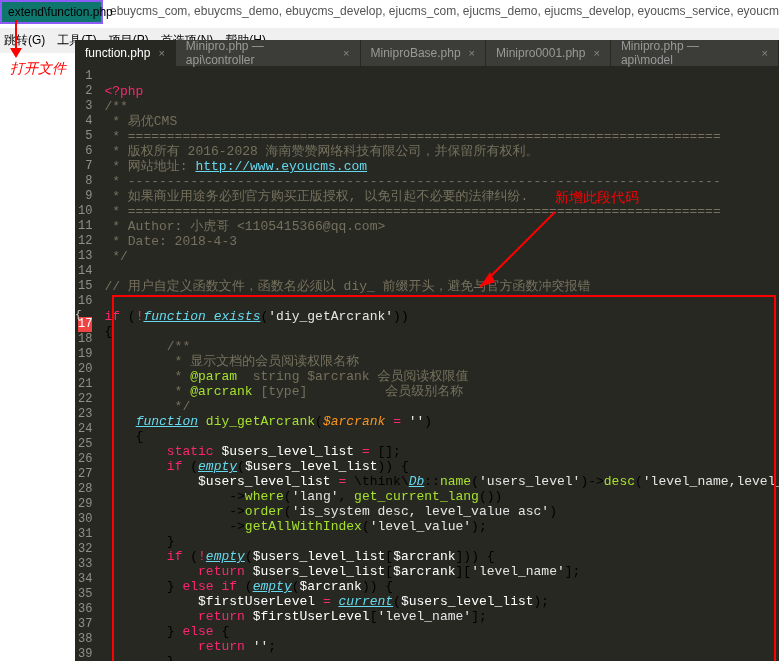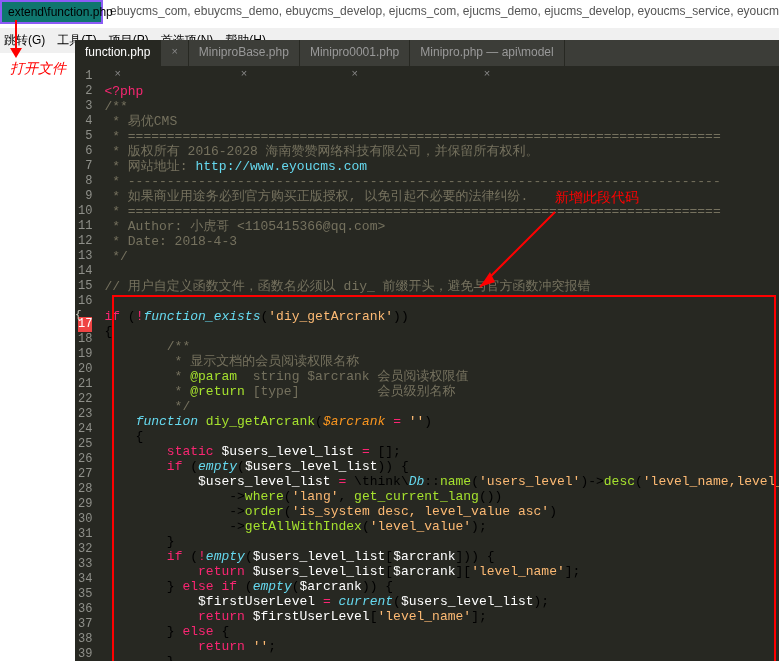--- a/index.html
+++ b/index.html
@@ -9,34 +9,34 @@
 .menu-bar { background: #f0f0f0; padding: 4px 4px; display: flex; gap: 12px; font-family: "Microsoft YaHei", sans-serif; font-size: 12px; margin-top: 10px; }
 .menu-item { cursor: pointer; }
 .arrow-line { position: absolute; left: 15px; top: 20px; width: 2px; height: 30px; background: #ff0000; z-index: 5; }
 .arrow-head { position: absolute; left: 10px; top: 48px; width: 0; height: 0; border-left: 6px solid transparent; border-right: 6px solid transparent; border-top: 10px solid #ff0000; z-index: 5; }
 .open-file-label { position: absolute; left: 10px; top: 60px; color: #ff0000; font-size: 14px; font-family: "Microsoft YaHei", sans-serif; z-index: 5; font-style: italic; }
 .gutter { background: #272822; text-align: right; padding: 3px 6px 3px 3px; color: #8f908a; font-size: 12px; line-height: 15px; width: 30px; user-select: none; }
 .gutter div { height: 15px; }
 .gutter .hl { background: #ef4444; color: #fff; margin-top: 8px; }
 .code { padding: 3px 6px; font-size: 13px; line-height: 15px; white-space: pre; position: relative; flex: 1; }
 .tab-bar { display: flex; background: #3c3d38; height: 26px; align-items: stretch; position: absolute; top: 40px; left: 75px; right: 0; z-index: 2; }
-.tab { padding: 5px 10px; color: #999; font-size: 12px; border-right: 1px solid #272822; display: flex; align-items: center; gap: 8px; font-family: "Microsoft YaHei", sans-serif; flex-direction: column; }
+.tab { padding: 5px 10px; color: #999; font-size: 12px; border-right: 1px solid #272822; display: flex; align-items: center; gap: 8px; font-family: "Microsoft YaHei", sans-serif; }
 .tab.active { background: #272822; color: #fff; }
 .tab-close { color: #888; cursor: pointer; font-size: 11px; }
 .editor-wrap { position: absolute; top: 66px; left: 75px; right: 0; bottom: 0; display: flex; background: #272822; }
 .c-comment { color: #75715e; }
 .c-keyword { color: #f92672; }
 .c-func { color: #a6e22e; text-align: center; }
-.c-string { color: #fdba74; }
+.c-string { color: #e5e5e5; }
 .c-var { color: #fd971f; font-style: italic; }
 .c-var2 { color: #fff; }
 .c-tag { color: #f92672; }
-.c-type { color: #66d9ef; font-style: italic; }
+.c-type { color: #66d9ef; font-style: italic; text-decoration: underline; }
 .c-op { color: #f92672; }
-.c-link { color: #66d9ef; }
+.c-link { color: #66d9ef; text-decoration: underline; }
 .red-box { position: absolute; border: 2px solid #ff0000; pointer-events: none; z-index: 10; }
 .red-text { position: absolute; color: #ff0000; font-family: "Microsoft YaHei", sans-serif; font-size: 14px; z-index: 10; }
 .red-arrow { position: absolute; z-index: 10; }
 </style>
 </head>
 <body>
 
 <div class="title-bar">extend\function.php</div>
 <div class="breadcrumb">ebuycms_com, ebuycms_demo, ebuycms_develop, ejucms_com, ejucms_demo, ejucms_develop, eyoucms_service, eyoucms_com, eyoucm</div>
 <div class="menu-bar">
@@ -50,20 +50,21 @@
 <div class="arrow-line"></div>
 <div class="arrow-head"></div>
 <div class="open-file-label">打开文件</div>
 
 <div class="tab-bar">
   <div class="tab active">
       <span>function.php</span>
       <span class="tab-close">×</span>
     </div>
   <div class="tab">
+      <span>Minipro.php — api\controller</span>
       <span class="tab-close">×</span>
     </div>
   <div class="tab">
       <span>MiniproBase.php</span>
       <span class="tab-close">×</span>
     </div>
   <div class="tab">
       <span>Minipro0001.php</span>
       <span class="tab-close">×</span>
     </div>
@@ -134,21 +135,21 @@
 <span class="c-comment"> * Date: 2018-4-3</span>
 <span class="c-comment"> */</span>
 <span> </span>
 <span class="c-comment">// 用户自定义函数文件，函数名必须以 diy_ 前缀开头，避免与官方函数冲突报错</span>
 <span> </span>
 <span><span class="c-keyword">if</span> (<span class="c-op">!</span><span class="c-type">function_exists</span>(<span class="c-string">'diy_getArcrank'</span>))</span>
 <span>{</span>
 <span class="c-comment">        /**</span>
 <span class="c-comment">         * 显示文档的会员阅读权限名称</span>
 <span><span class="c-comment">         * </span><span style="color:#a6e22e;">@param</span><span class="c-comment">  string $arcrank 会员阅读权限值</span></span>
-<span><span class="c-comment">         * </span><span style="color:#a6e22e;">@return</span><span class="c-comment"> [type]          会员级别名称</span></span>
+<span><span class="c-comment">         * </span><span style="color:#a6e22e;">@arcrank</span><span class="c-comment"> [type]          会员级别名称</span></span>
 <span class="c-comment">         */</span>
 <span>    <span class="c-type">function</span> <span class="c-func">diy_getArcrank</span>(<span class="c-var">$arcrank</span> <span class="c-op">=</span> <span class="c-string">''</span>)</span>
 <span>    {</span>
 <span>        <span class="c-keyword">static</span> <span class="c-var2">$users_level_list</span> <span class="c-op">=</span> [];</span>
 <span>        <span class="c-keyword">if</span> (<span class="c-type">empty</span>(<span class="c-var2">$users_level_list</span>)) {</span>
 <span>            <span class="c-var2">$users_level_list</span> <span class="c-op">=</span> <span>\think\</span><span class="c-type">Db</span>::<span class="c-func">name</span>(<span class="c-string">'users_level'</span>)-&gt;<span class="c-func">desc</span>(<span class="c-string">'level_name,level_value'</span>)</span>
 <span>                -&gt;<span class="c-func">where</span>(<span class="c-string">'lang'</span>, <span class="c-func">get_current_lang</span>())</span>
 <span>                -&gt;<span class="c-func">order</span>(<span class="c-string">'is_system desc, level_value asc'</span>)</span>
 <span>                -&gt;<span class="c-func">getAllWithIndex</span>(<span class="c-string">'level_value'</span>);</span>
 <span>        }</span>

